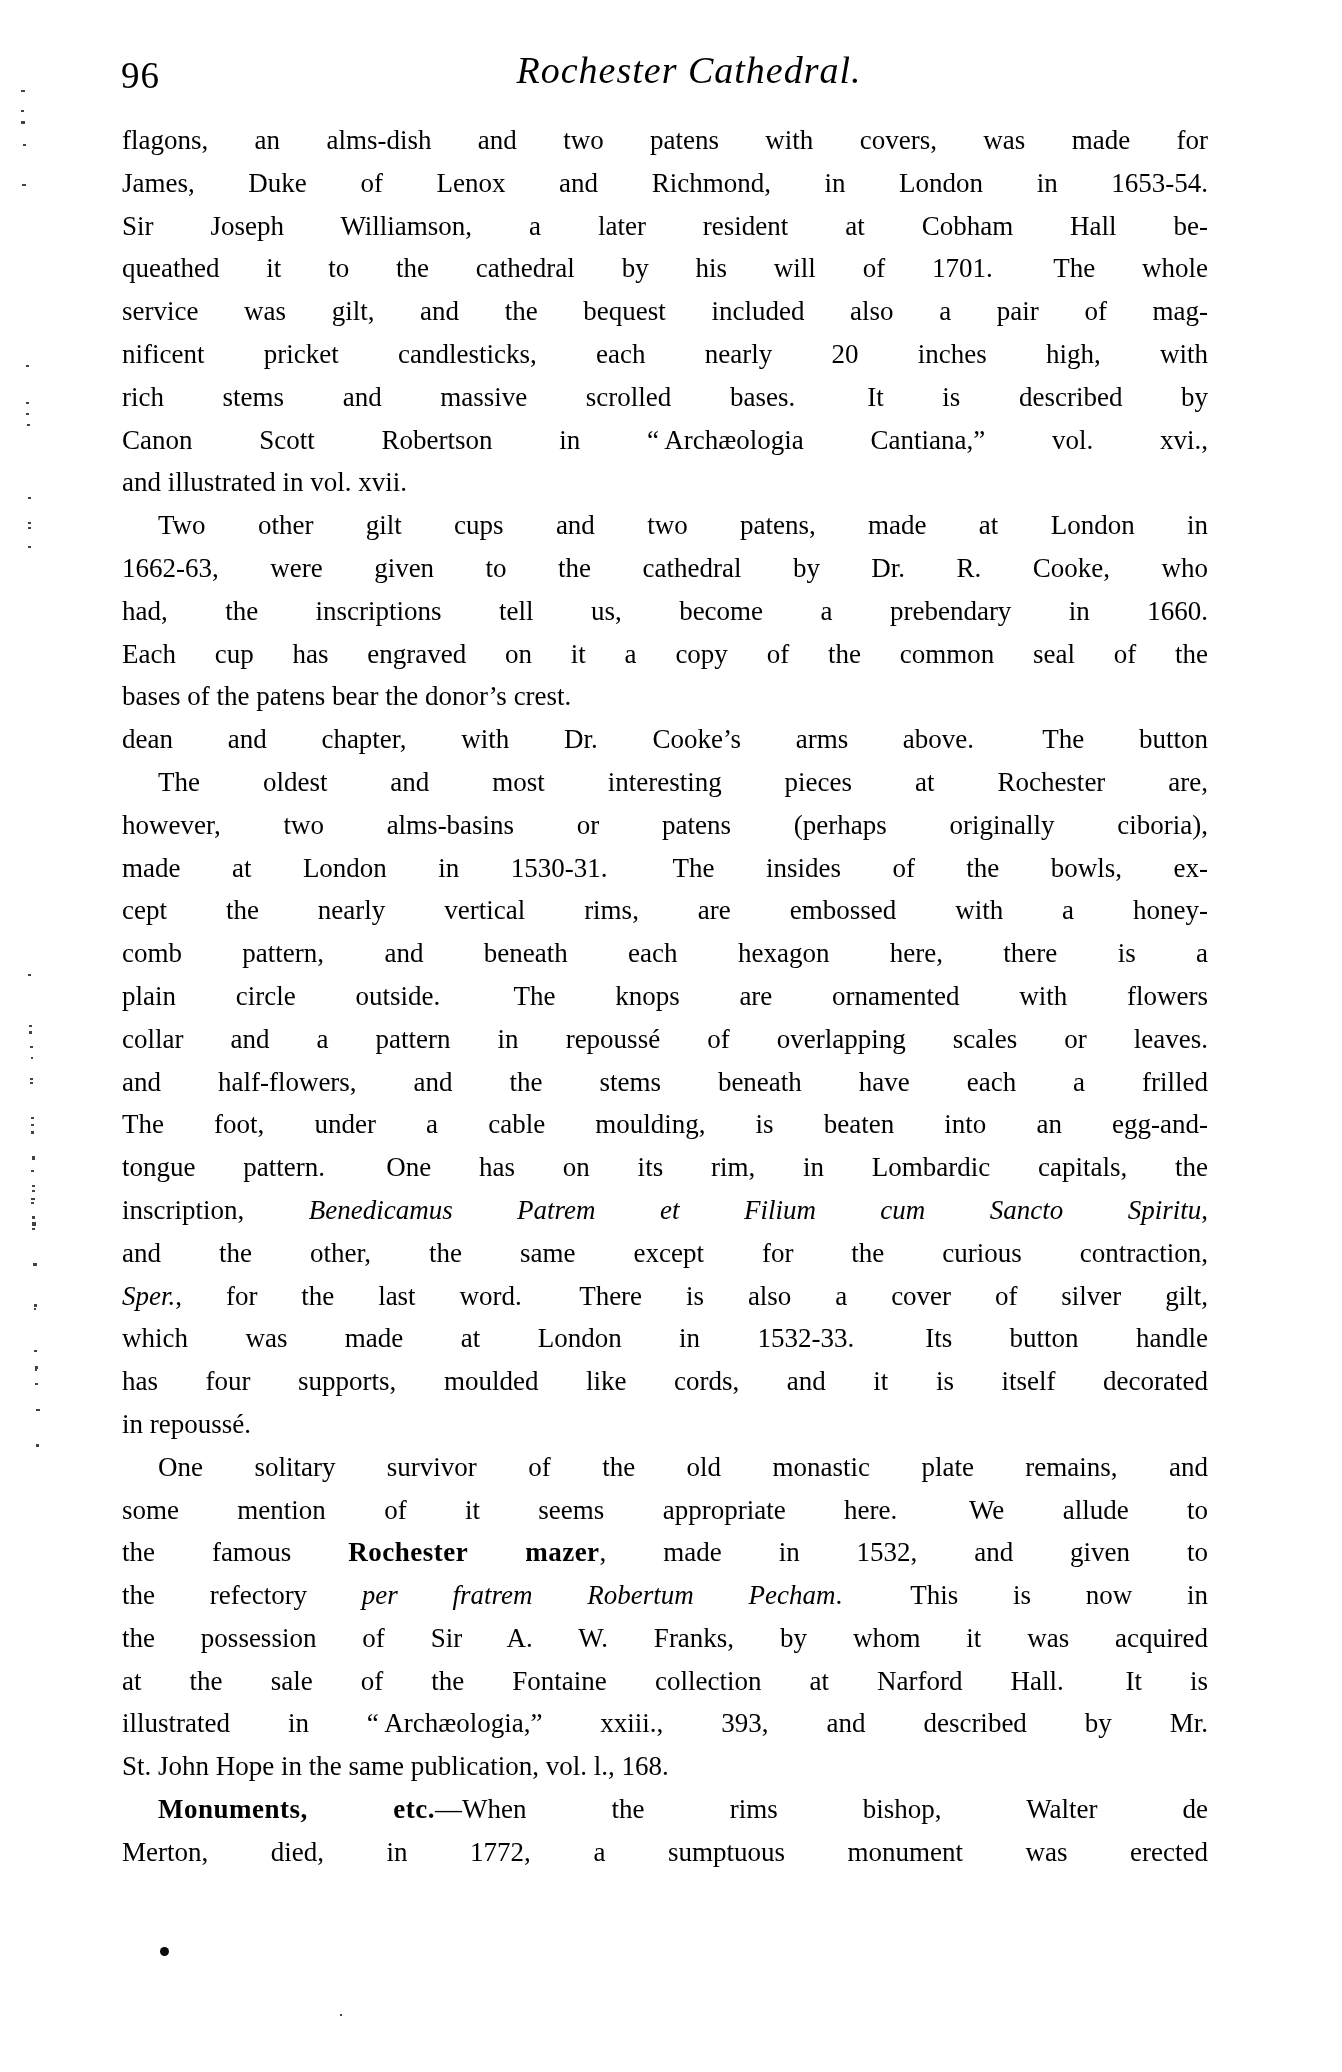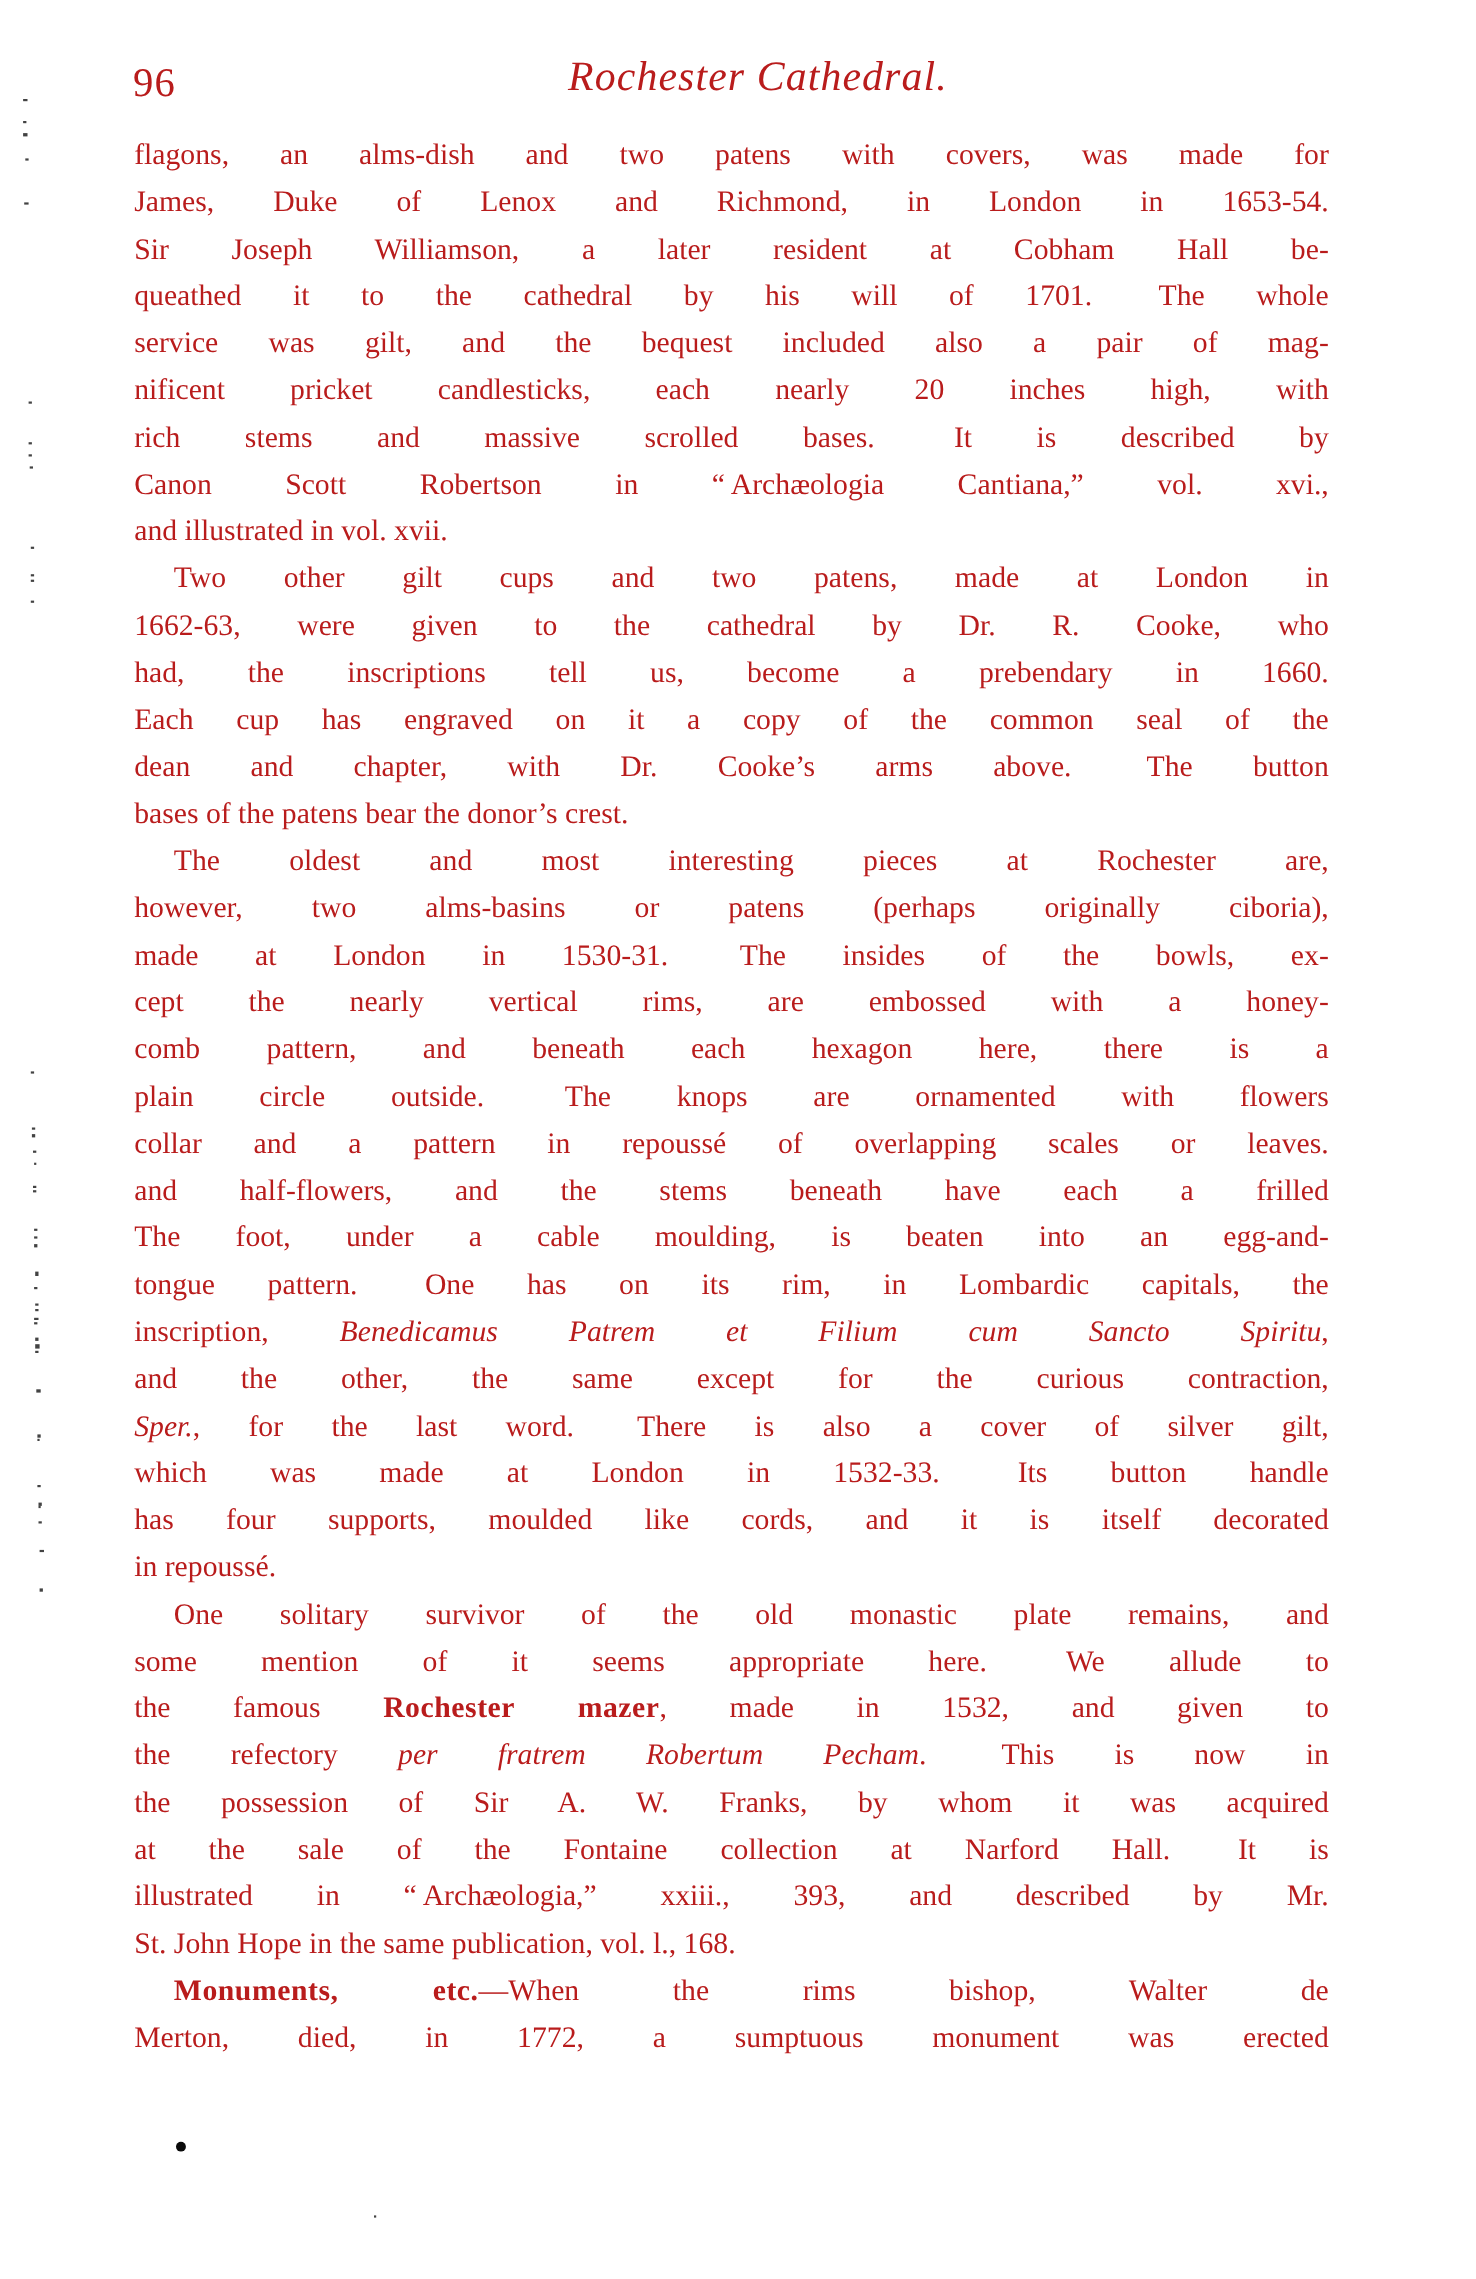--- a/index.html
+++ b/index.html
@@ -2,21 +2,21 @@
 <html><head>
 <meta charset="utf-8">
 <style>
   html, body { margin: 0; padding: 0; background: #ffffff; }
   .page {
     position: relative;
     width: 1342px;
     height: 2072px;
     background: #ffffff;
     font-family: "Liberation Serif", serif;
-    color: #b91c1c;
+    color: #000000;
     overflow: hidden;
   }
   .running-head { position: absolute; top: 48px; left: 0; width: 100%; height: 56px; }
   .pagenum {
     position: absolute; left: 121px; top: 6px;
     font-size: 37px; letter-spacing: 1px;
   }
   .running-title {
     position: absolute; left: 0; right: 0; top: 0;
     padding-left: 36px;
@@ -62,22 +62,22 @@
       <div class="line j"><span class="seg-n">queathed it to the cathedral by his will of 1701.  The whole</span></div>
       <div class="line j"><span class="seg-n">service was gilt, and the bequest included also a pair of mag-</span></div>
       <div class="line j"><span class="seg-n">nificent pricket candlesticks, each nearly 20 inches high, with</span></div>
       <div class="line j"><span class="seg-n">rich stems and massive scrolled bases.  It is described by</span></div>
       <div class="line j"><span class="seg-n">Canon Scott Robertson in “ Archæologia Cantiana,” vol. xvi.,</span></div>
       <div class="line l"><span class="seg-n">and illustrated in vol. xvii.</span></div>
       <div class="line j indent"><span class="seg-n">Two other gilt cups and two patens, made at London in</span></div>
       <div class="line j"><span class="seg-n">1662-63, were given to the cathedral by Dr. R. Cooke, who</span></div>
       <div class="line j"><span class="seg-n">had, the inscriptions tell us, become a prebendary in 1660.</span></div>
       <div class="line j"><span class="seg-n">Each cup has engraved on it a copy of the common seal of the</span></div>
+      <div class="line l"><span class="seg-n">bases of the patens bear the donor’s crest.</span></div>
       <div class="line j"><span class="seg-n">dean and chapter, with Dr. Cooke’s arms above.  The button</span></div>
-      <div class="line l"><span class="seg-n">bases of the patens bear the donor’s crest.</span></div>
       <div class="line j indent"><span class="seg-n">The oldest and most interesting pieces at Rochester are,</span></div>
       <div class="line j"><span class="seg-n">however, two alms-basins or patens (perhaps originally ciboria),</span></div>
       <div class="line j"><span class="seg-n">made at London in 1530-31.  The insides of the bowls, ex-</span></div>
       <div class="line j"><span class="seg-n">cept the nearly vertical rims, are embossed with a honey-</span></div>
       <div class="line j"><span class="seg-n">comb pattern, and beneath each hexagon here, there is a</span></div>
       <div class="line j"><span class="seg-n">plain circle outside.  The knops are ornamented with flowers</span></div>
       <div class="line j"><span class="seg-n">collar and a pattern in repoussé of overlapping scales or leaves.</span></div>
       <div class="line j"><span class="seg-n">and half-flowers, and the stems beneath have each a frilled</span></div>
       <div class="line j"><span class="seg-n">The foot, under a cable moulding, is beaten into an egg-and-</span></div>
       <div class="line j"><span class="seg-n">tongue pattern.  One has on its rim, in Lombardic capitals, the</span></div>

